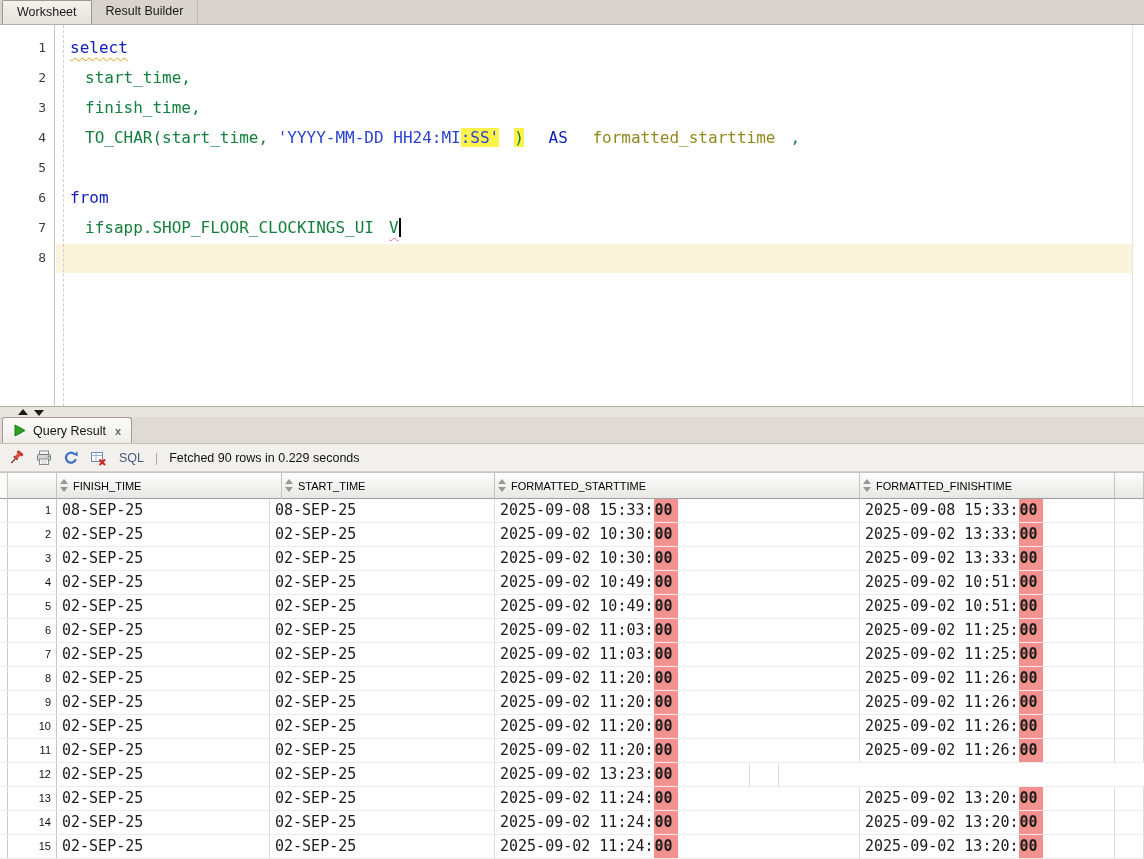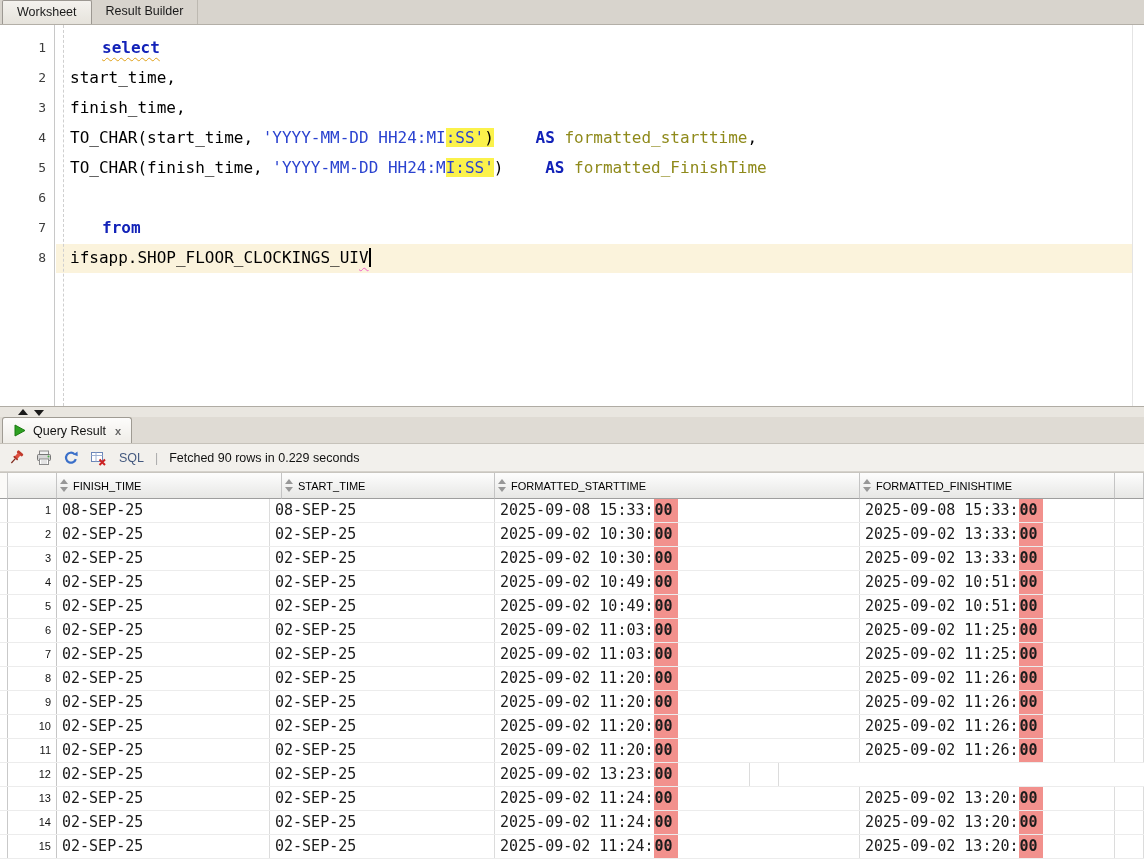--- a/index.html
+++ b/index.html
@@ -28,24 +28,24 @@
   .cur-line{position:absolute;left:56px;top:219px;width:1076px;height:29px;background:var(--curline);}
   .gutter{position:absolute;left:0;top:0;width:55px;height:100%;padding-top:8px;
           border-right:1px solid #C8C8C8;background:#fff;}
   .gutter .ln{height:30px;line-height:30px;text-align:right;padding-right:8px;
               font-family:"DejaVu Sans Mono",monospace;font-size:13px;color:#3d3d3d;}
   .dashed-guide{position:absolute;left:63px;top:0;height:100%;border-left:1px dashed #CFCFCF;}
   .editor .rline{position:absolute;left:1132px;top:0;height:100%;border-left:1px solid #E4E4E4;}
   .code{position:absolute;left:70px;top:0;right:0;padding-top:8px;}
   .codeline{height:30px;line-height:30px;white-space:pre;
             font-family:"DejaVu Sans Mono",monospace;font-size:16px;color:#1d1d1d;}
-  .kw{color:var(--kw);font-weight:bold;margin-left:32px;}
+  .kw{color:var(--kw);font-weight:normal;}
   .str{color:var(--str);}
   .alias{color:var(--alias);}
-  .plain{color:#000000;}
+  .plain{color:#15803d;margin-left:15px;}
   .hl{background:var(--yellow);}
   .sqy{text-decoration:underline wavy #DFA018;text-decoration-thickness:1px;text-underline-offset:4px;}
   .sqp{text-decoration:underline wavy #F060C8;text-decoration-thickness:1px;text-underline-offset:4px;}
   .cursor{display:inline-block;width:2px;height:19px;background:#000;vertical-align:-4px;}
 
   
   .splitter{position:absolute;left:0;top:406px;width:1144px;height:11px;background:#E9E6E0;
             border-top:1px solid #B0ACA4;display:flex;align-items:center;padding-left:18px;gap:6px;}
   .tri-up{width:0;height:0;border:5px solid transparent;border-bottom:6px solid #1a1a1a;margin-top:-6px;}
   .tri-down{width:0;height:0;border:5px solid transparent;border-top:6px solid #1a1a1a;margin-bottom:-6px;}
@@ -107,21 +107,20 @@
         <div class="ln">7</div>
         <div class="ln">8</div>
       </div>
     <div class="dashed-guide"></div>
     <div class="rline"></div>
     <div class="code" id="code">
         <div class="codeline"><span class="kw sqy">select</span></div>
         <div class="codeline"><span class="plain">start_time,</span></div>
         <div class="codeline"><span class="plain">finish_time,</span></div>
         <div class="codeline"><span class="plain">TO_CHAR(start_time, </span><span class="str">'YYYY-MM-DD HH24:MI</span><span class="str hl">:SS'</span><span class="plain hl">)</span><span class="plain"> </span><span class="kw">AS</span><span class="plain"> </span><span class="alias">formatted_starttime</span><span class="plain">,</span></div>
-        <div class="codeline"><span class="plain">TO_CHAR(finish_time, </span><span class="str">'YYYY-MM-DD HH24:M</span><span class="str hl">I:SS'</span><span class="plain">) </span><span class="kw">AS</span><span class="plain"> </span><span class="alias">formatted_FinishTime</span></div>
         <div class="codeline"></div>
         <div class="codeline"><span class="kw">from</span></div>
         <div class="codeline"><span class="plain">ifsapp.SHOP_FLOOR_CLOCKINGS_UI</span><span class="plain sqp">V</span><span class="cursor"></span></div>
       </div>
   </div>
 
   <div class="splitter">
     <span class="tri-up"></span>
     <span class="tri-down"></span>
   </div>

